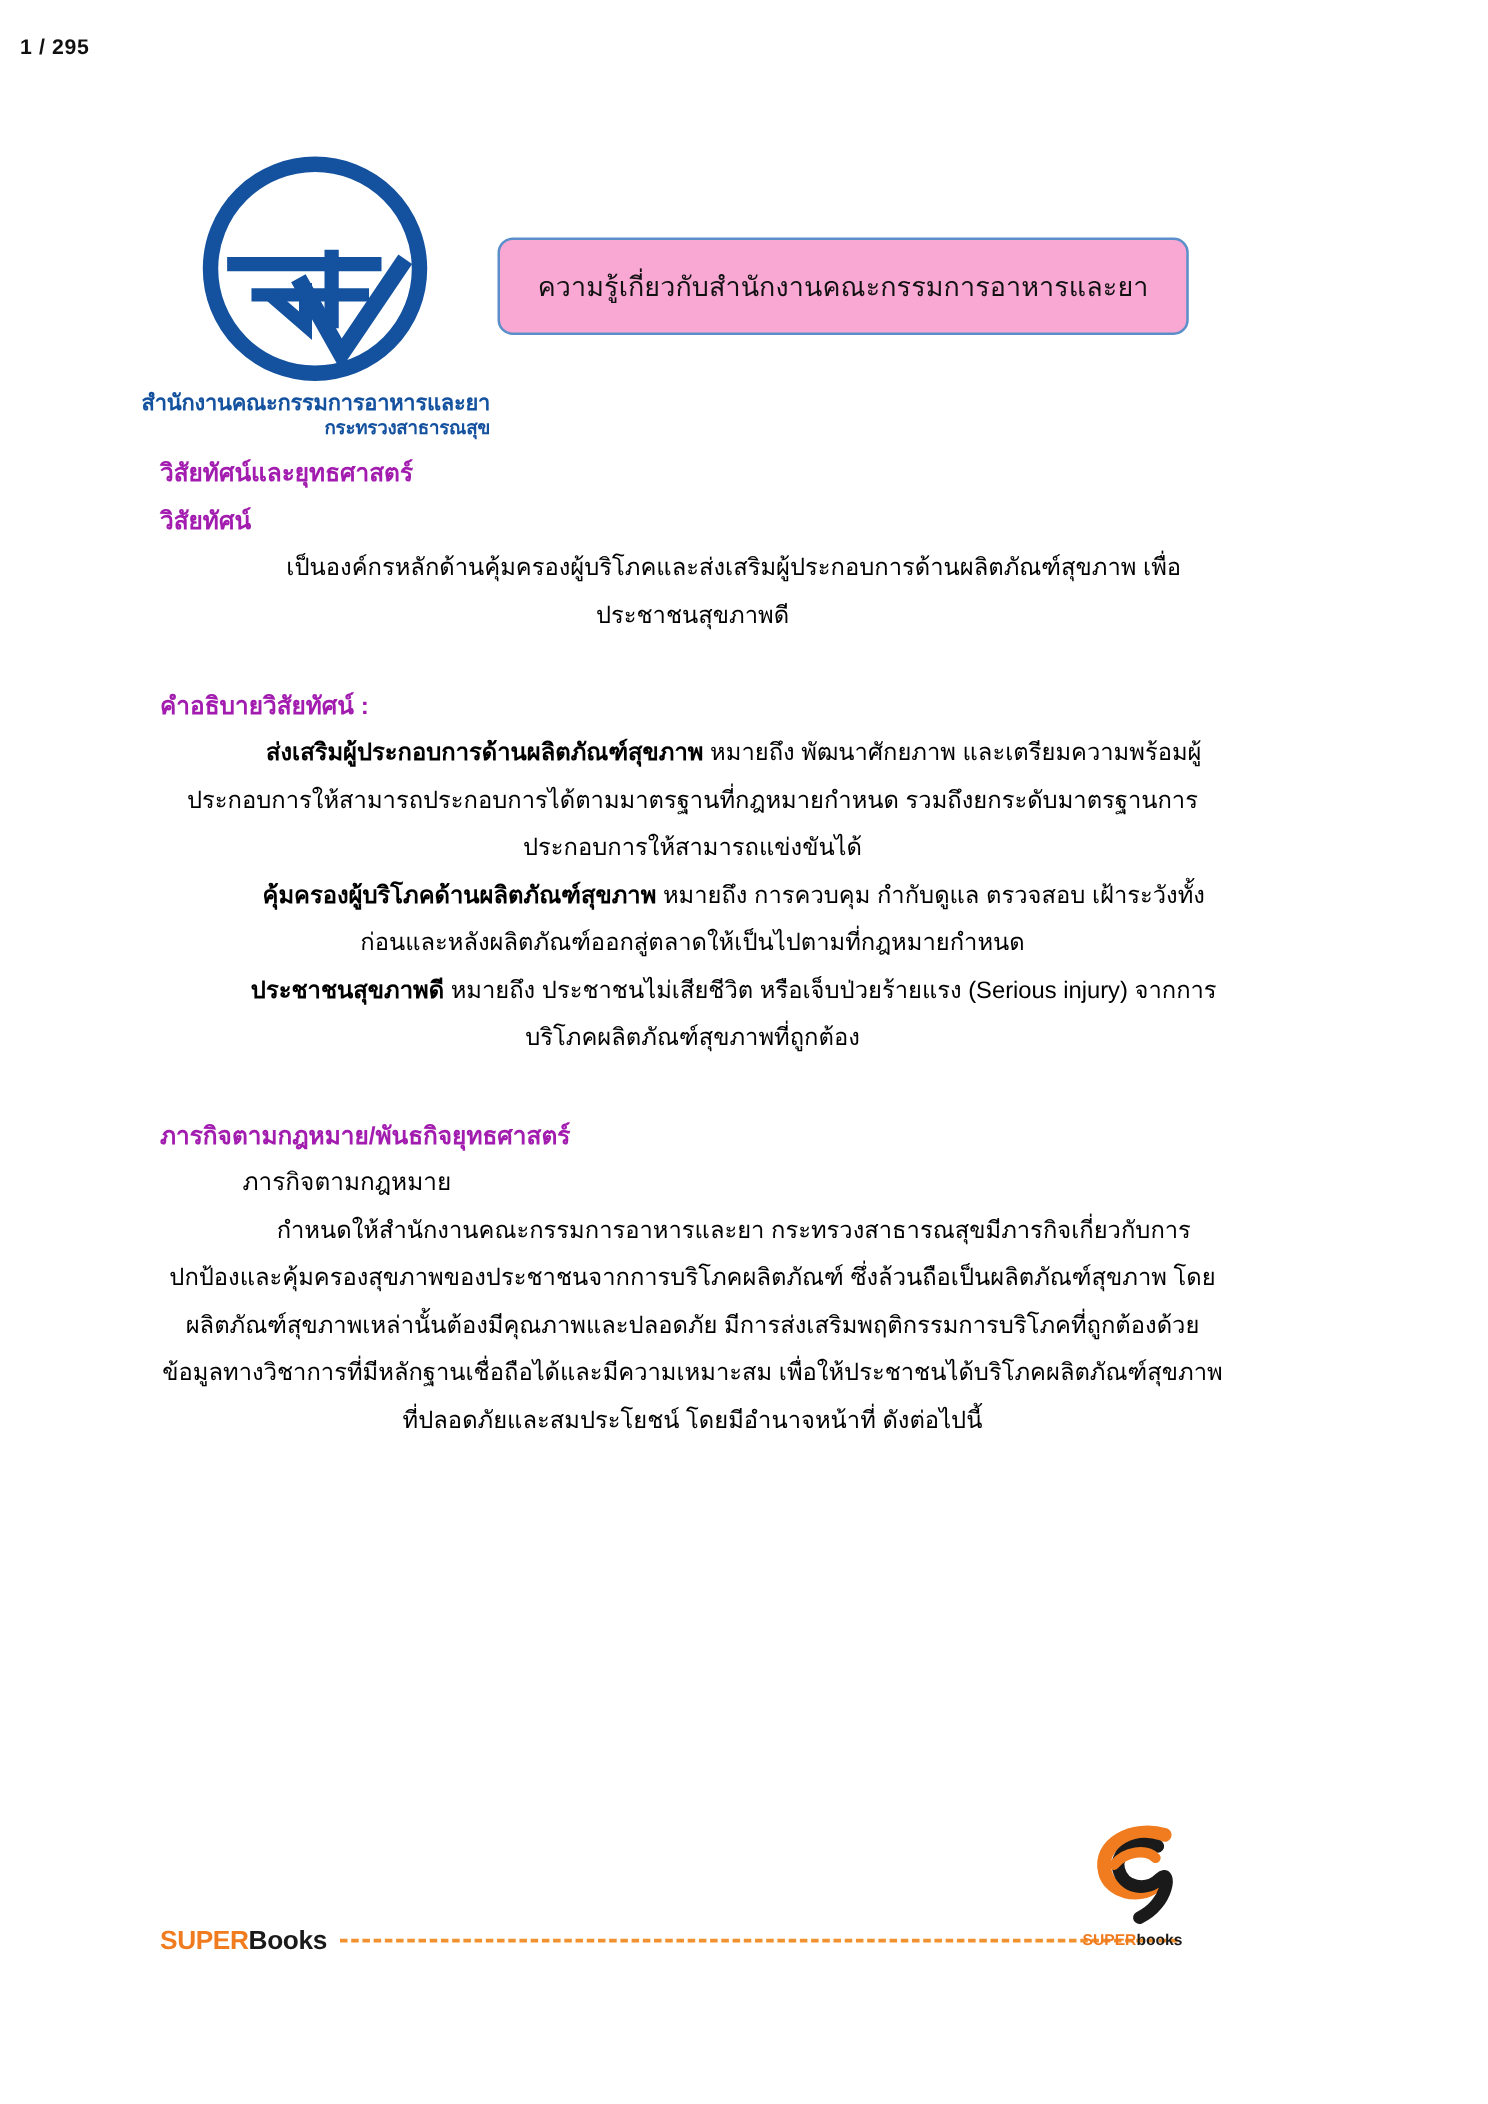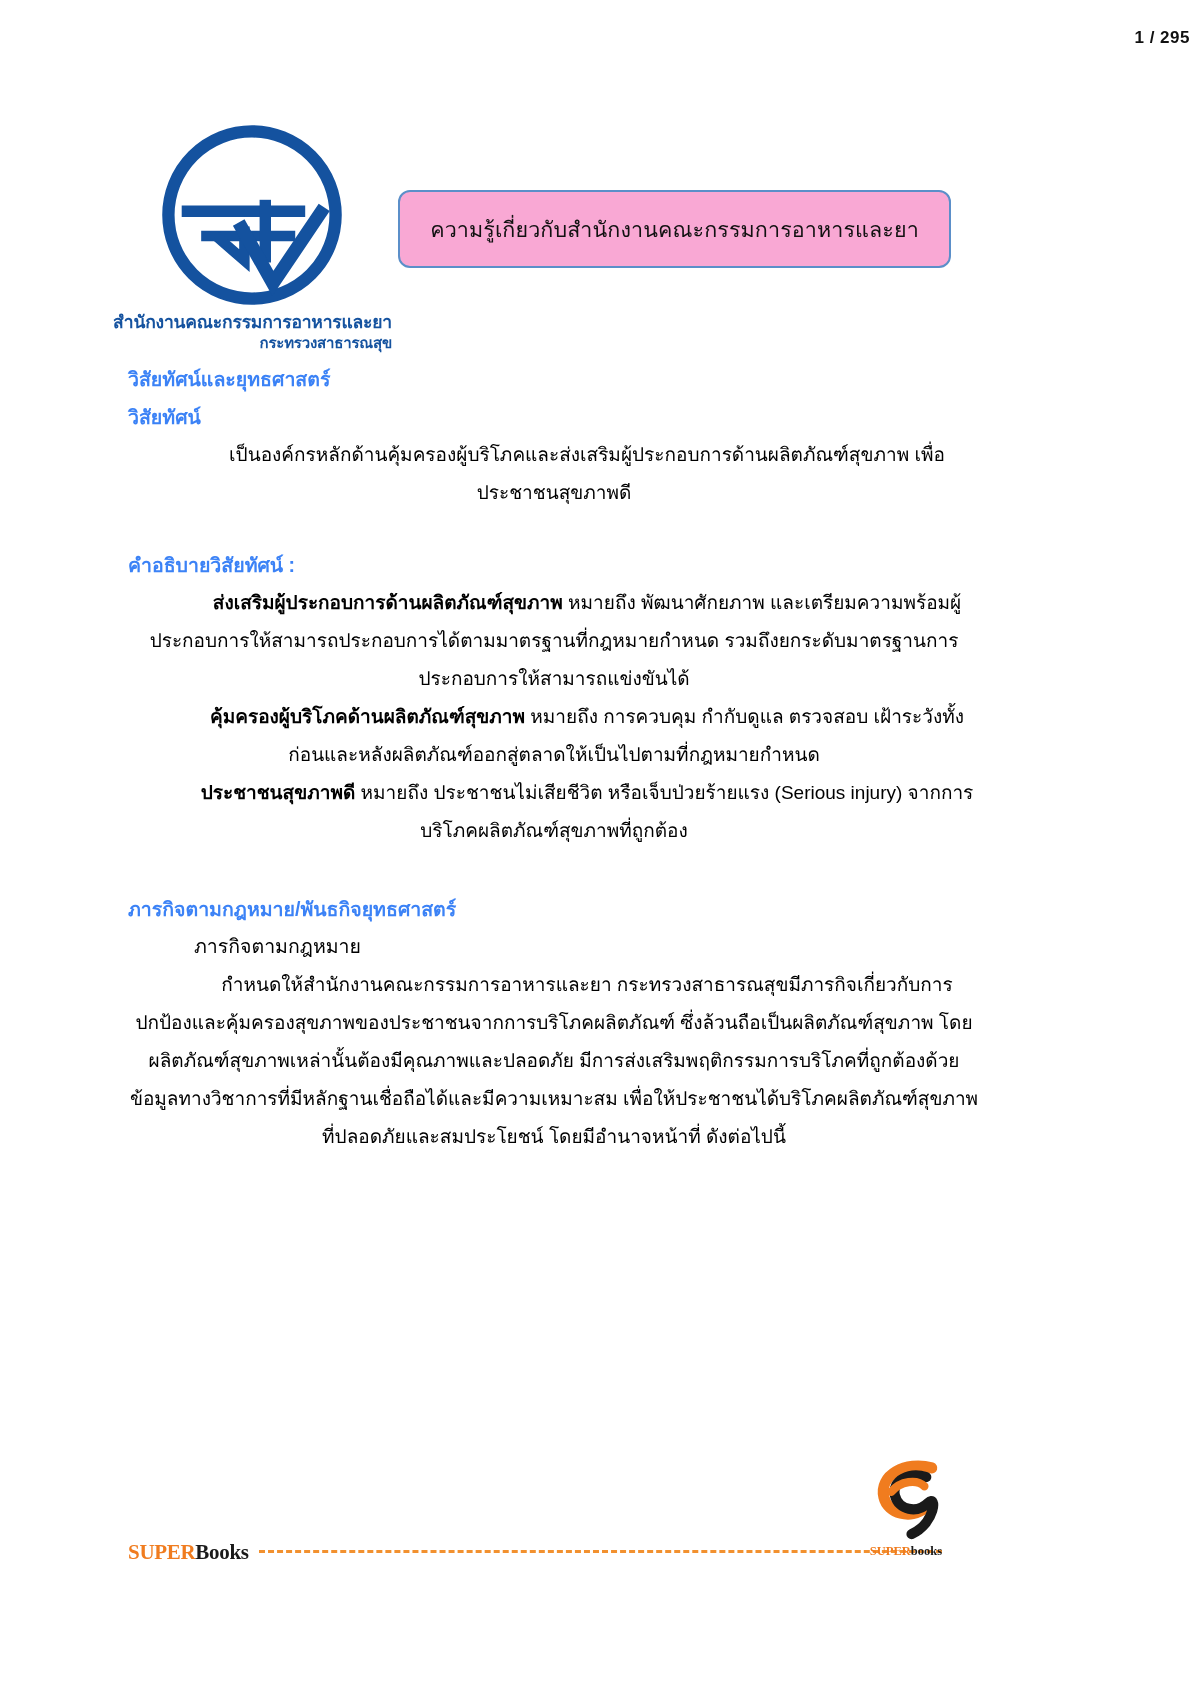--- a/index.html
+++ b/index.html
@@ -12,21 +12,21 @@
     font-family: "Liberation Sans", "DejaVu Sans", sans-serif;
     color: #000;
     position: relative;
     overflow: hidden;
   }
 
   
   .page-indicator {
     position: absolute;
     top: 28px; left: 16px; right: 0;
-    text-align: right;
+    text-align: left;
     font-size: 17px;
     font-weight: 700;
     color: #111;
     letter-spacing: .5px;
   }
 
   
   .sheet {
     position: absolute;
     top: 70px; left: 0;
@@ -85,21 +85,21 @@
   
   .doc-body {
     position: absolute;
     left: 128px; top: 290px;
     width: 852px;
   }
   .h-bold {
     font-size: 19.5px;
     font-weight: 700;
     line-height: 38px;
-    color: #3b82f6;
+    color: #a21caf;
   }
   .para {
     font-size: 19px;
     line-height: 38px;
     color: #000;
     text-align: center;
   }
   .para .ind { display: inline-block; width: 66px; }
   .ind-head {
     font-size: 19.5px;
@@ -109,21 +109,21 @@
   }
   .ind-head .ind { display: inline-block; width: 66px; }
   b.bd { font-weight: 700; }
   .spacer-md { height: 34px; }
   .spacer-lg { height: 40px; }
 
   
   .footer {
     position: absolute;
     left: 0; bottom: 118px;
-    width: 1080px; height: 60px; font-family: Liberation Serif, serif;
+    width: 1080px; height: 60px;
   }
   .footer-inner {
     position: absolute;
     left: 128px; right: 128px; bottom: 0;
     display: flex;
     align-items: center;
   }
   .sb-wordmark {
     font-size: 21px;
     font-weight: 700;

